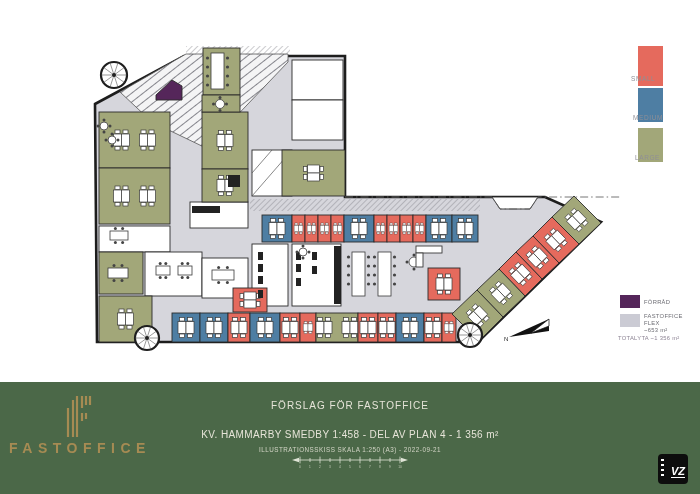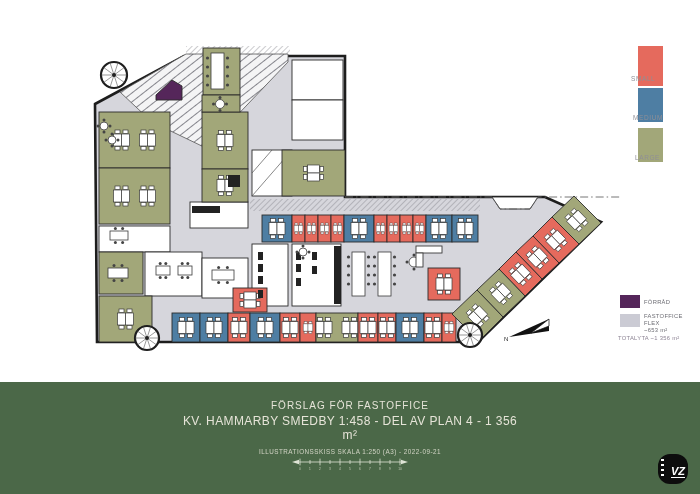--- a/index.html
+++ b/index.html
@@ -12,25 +12,25 @@
   .lg-label{position:absolute;font-size:6.5px;color:#8f8f96;letter-spacing:0.6px;}
   .area-label{position:absolute;font-size:5.8px;color:#6d6d74;letter-spacing:0.3px;line-height:1.25;}
   .total-label{position:absolute;font-size:5.8px;color:#8d8494;letter-spacing:0.3px;}
   
   .footer{position:absolute;left:0;top:382px;width:700px;height:112px;background:#4B6848;}
   .brand{position:absolute;left:0;top:10px;width:160px;text-align:center;color:#A68B53;}
   .monogram{display:block;margin:4px auto 2px auto;}
   .brandname{font-size:14px;font-weight:600;letter-spacing:5.5px;margin-top:2px;}
   .titleblock{position:absolute;left:175px;top:18px;width:350px;text-align:center;color:#E6E4D8;}
   .t1{font-size:10px;letter-spacing:1px;}
-  .t2{font-size:12px;letter-spacing:0.4px;margin-top:3px;}
+  .t2{font-size:10px;letter-spacing:0.4px;margin-top:18px;}
   .t3{font-size:6.3px;letter-spacing:0.5px;margin-top:6px;opacity:.85;}
   .scalebar{display:block;margin:2px auto 0 auto;}
   .vizlogo{position:absolute;left:658px;top:72px;width:30px;height:30px;background:#0d0d0d;
-           border-radius:12px;}
+           border-radius:4px;}
   .vizlogo .vz{position:absolute;right:3px;bottom:6px;color:#fff;font-weight:bold;
                font-size:11px;font-style:italic;border-bottom:1.5px solid #fff;line-height:1;}
   .vizlogo .dots{position:absolute;left:3px;top:5px;width:3px;height:18px;
     background:repeating-linear-gradient(#fff 0 2px,transparent 2px 5px);}
 </style>
 </head>
 <body>
 
 <div class="stage">
 
@@ -577,20 +577,35 @@
     <div class="area-label" style="left:644px;top:299px;">FÖRRÅD</div>
     <div class="lg-swatch" style="left: 620px; top: 314px; width: 20px; height: 13px; background: rgb(203, 203, 212);"></div>
     <div class="area-label" style="left:644px;top:313px;">
       <span>FASTOFFICE FLEX</span><br>
       <span>~653 m²</span>
     </div>
     <div class="total-label" style="left:618px;top:335px;">TOTALYTA ~1 356 m²</div>
   </div>
 
   <div class="footer" style="background: rgb(75, 104, 72);">
+    <div class="brand" style="color: rgb(166, 139, 83);">
+      <svg class="monogram" width="30" height="42" viewBox="0 0 28 42">
+        <g stroke="#A68B53" stroke-width="2.2">
+          <line x1="2" y1="12" x2="2" y2="41"></line>
+          <line x1="7" y1="4" x2="7" y2="41"></line>
+          <line x1="11" y1="0" x2="11" y2="41"></line>
+          <line x1="16" y1="0" x2="16" y2="12"></line>
+          <line x1="20" y1="0" x2="20" y2="9"></line>
+          <line x1="24" y1="0" x2="24" y2="9"></line>
+          <line x1="16" y1="17" x2="16" y2="25"></line>
+          <line x1="20" y1="17" x2="20" y2="23"></line>
+        </g>
+      </svg>
+      <div class="brandname">FASTOFFICE</div>
+    </div>
     <div class="titleblock">
       <div class="t1">FÖRSLAG FÖR FASTOFFICE</div>
       <div class="t2">KV. HAMMARBY SMEDBY 1:458 - DEL AV PLAN 4 - 1 356 m²</div>
       <div class="t3">ILLUSTRATIONSSKISS SKALA 1:250 (A3) - 2022-09-21</div>
       <svg class="scalebar" id="scalebar" width="120" height="14" viewBox="0 0 120 14">
           <line x1="8" y1="5" x2="112" y2="5" stroke="#dfe4d6" stroke-width="0.8"></line>
           <polygon points="2,5 9,2.8 9,7.2" fill="#dfe4d6"></polygon>
           <polygon points="118,5 111,2.8 111,7.2" fill="#dfe4d6"></polygon>
           <line x1="10" y1="1.6" x2="10" y2="8.4" stroke="#dfe4d6" stroke-width="0.8"></line>
           <text x="10" y="12.5" font-size="3.2" fill="#c5ccba" text-anchor="middle" font-family="&quot;Liberation Sans&quot;,sans-serif">0</text>

